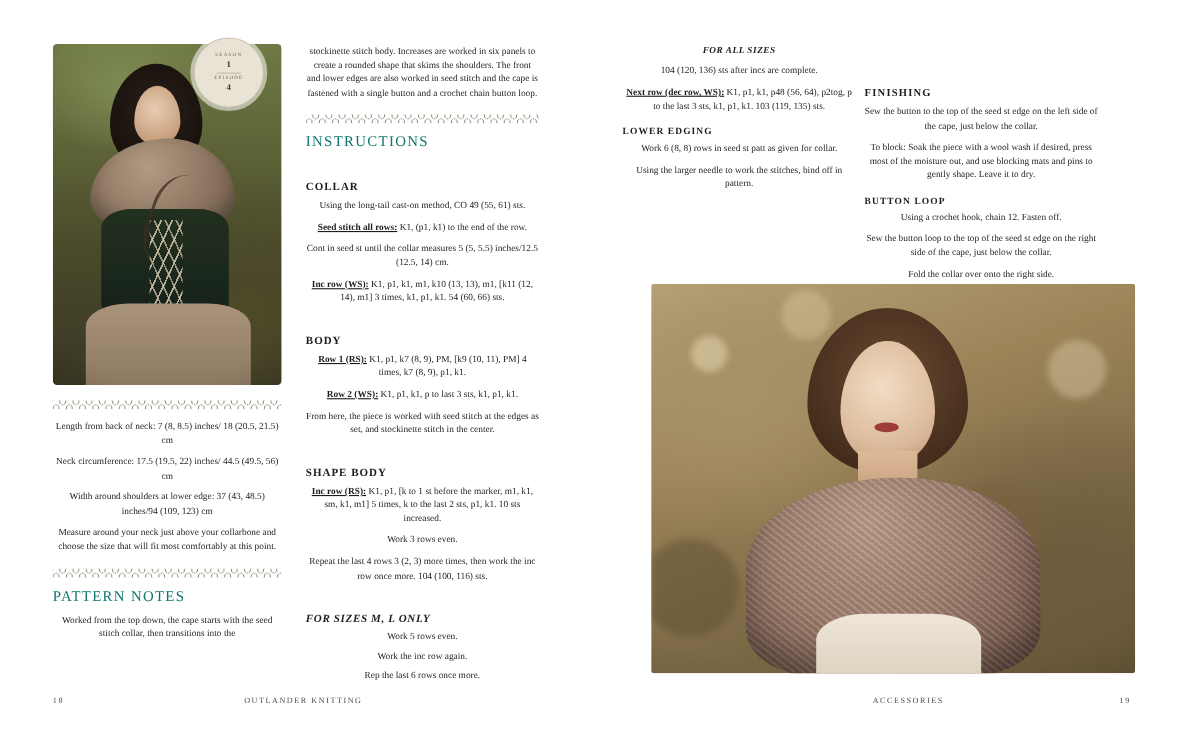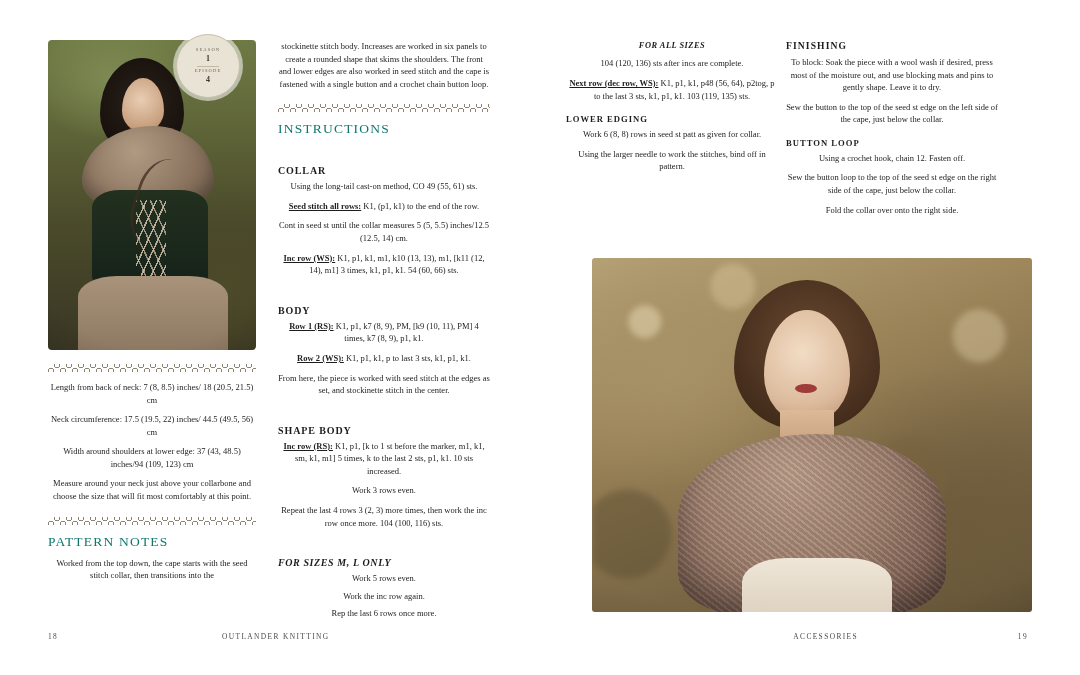--- a/index.html
+++ b/index.html
@@ -173,21 +173,21 @@
   .b { font-weight: bold; text-decoration: underline; }
 
   .measure-list p { margin-bottom: 7px; }
 
   
   .right-cols {
     display: flex;
     gap: 8px;
   }
   .col-r1 { width: 212px; flex: none; }
-  .col-r2 { width: 212px; flex: none; }
+  .col-r2 { width: 212px; flex: none; margin-top: 39px; }
 
   .eyebrow {
     font-size: 8.4px;
     font-style: italic;
     font-weight: bold;
     letter-spacing: .5px;
     text-transform: uppercase;
     margin: 0 0 5px 0;
   }
   h3.head-small {
@@ -360,22 +360,22 @@
         <p><span>104 (120, 136) sts after incs are complete.</span></p>
         <p><span class="b">Next row (dec row, WS):</span><span> K1, p1, k1, p48 (56, 64), p2tog, p to the last 3 sts, k1, p1, k1. 103 (119, 135) sts.</span></p>
 
         <h3 class="head-small">LOWER EDGING</h3>
         <p>Work 6 (8, 8) rows in seed st patt as given for collar.</p>
         <p>Using the larger needle to work the stitches, bind off in pattern.</p>
       </div>
 
       <div class="col-r2">
         <h2 class="head-big">FINISHING</h2>
+        <p>Sew the button to the top of the seed st edge on the left side of the cape, just below the collar.</p>
         <p>To block: Soak the piece with a wool wash if desired, press most of the moisture out, and use blocking mats and pins to gently shape. Leave it to dry.</p>
-        <p>Sew the button to the top of the seed st edge on the left side of the cape, just below the collar.</p>
 
         <h3 class="head-small">BUTTON LOOP</h3>
         <p>Using a crochet hook, chain 12. Fasten off.</p>
         <p>Sew the button loop to the top of the seed st edge on the right side of the cape, just below the collar.</p>
         <p>Fold the collar over onto the right side.</p>
       </div>
     </div>
 
     <div class="footer footer-title-right">ACCESSORIES</div>
     <div class="footer footer-page-right">19</div>

